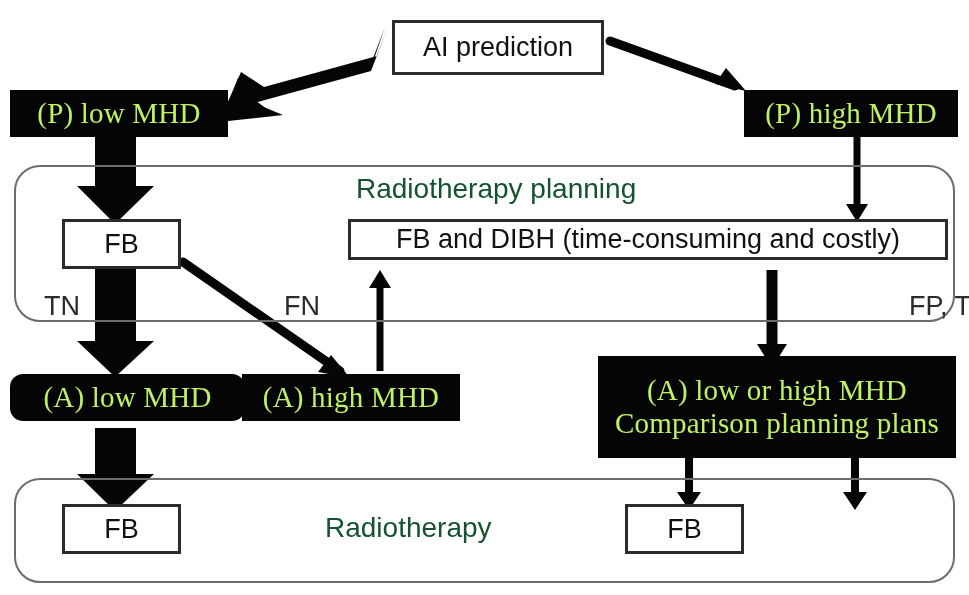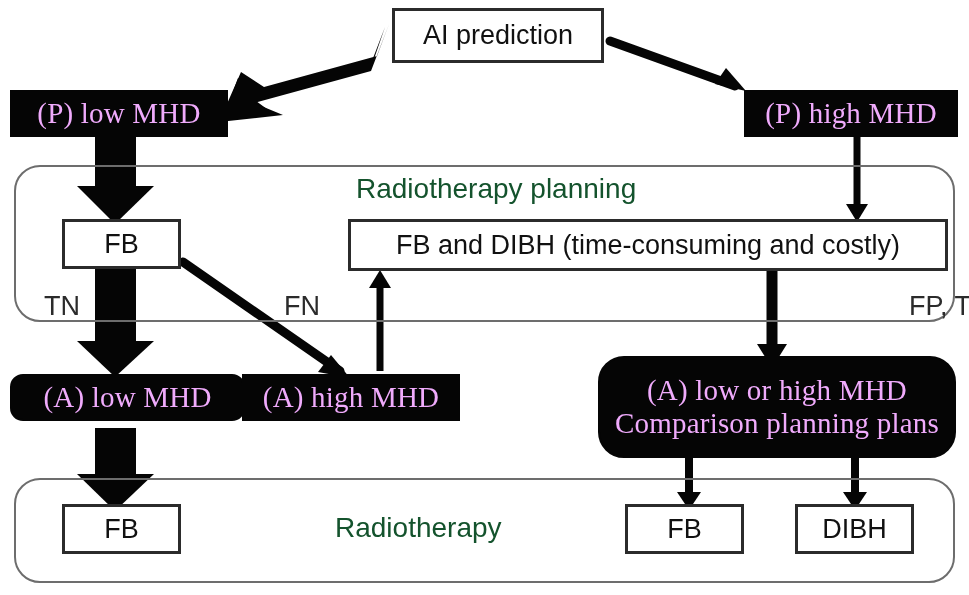--- a/index.html
+++ b/index.html
@@ -38,21 +38,21 @@
     background: #ffffff;
     border: 3px solid #2b2b2b;
     color: #111111;
     font-family: "Liberation Sans", sans-serif;
     font-size: 27px;
   }
   
   .box-black {
     background: #050505;
     border: 2px solid #050505;
-    color: #f0abfc;
+    color: #bef264;
     font-family: "Liberation Serif", serif;
     font-size: 29px;
     letter-spacing: 0.2px;
   }
   .box-black.two-line {
     flex-direction: column;
     line-height: 1.14;
   }
   
   .panel {
@@ -137,44 +137,43 @@
     <g>
       <line x1="855" y1="458" x2="855" y2="495" stroke="#050505" stroke-width="8"></line>
       <polygon fill="#050505" points="843,492 867,492 855,510"></polygon>
     </g>
   </svg>
 
   <div class="panel" style="left:14px; top:165px; width:941px; height:157px;"></div>
   <div class="panel-title" style="left:356px; top:173px;">Radiotherapy planning</div>
 
   <div class="panel" style="left:14px; top:478px; width:941px; height:105px;"></div>
-  <div class="panel-title" style="left:335px; top:512px;">Radiotherapy</div>
+  <div class="panel-title" style="left:325px; top:512px;">Radiotherapy</div>
 
-  <div class="node box-white" style="left:392px; top:8px; width:212px; height:55px;">AI prediction</div>
+  <div class="node box-white" style="left:392px; top:20px; width:212px; height:55px;">AI prediction</div>
 
   <div class="node box-black" style="left:10px; top:90px; width:218px; height:47px;">(P) low MHD</div>
 
   <div class="node box-black" style="left:744px; top:90px; width:214px; height:47px;text-align:right;">(P) high MHD</div>
 
   <div class="node box-white" style="left:62px; top:219px; width:119px; height:50px;">FB</div>
 
-  <div class="node box-white" style="left:348px; top:219px; width:600px; height:52px; font-size:27px;">FB and DIBH (time-consuming and costly)</div>
+  <div class="node box-white" style="left:348px; top:219px; width:600px; height:41px; font-size:27px;">FB and DIBH (time-consuming and costly)</div>
 
   <div class="edge-label" style="left:44px; top:291px;text-align:right;">TN</div>
   <div class="edge-label" style="left:284px; top:291px;">FN</div>
   <div class="edge-label" style="left:885px; top:291px;margin-left:24px;">FP, TP</div>
 
   <div class="node box-black" style="left:10px; top:374px; width:235px; height:47px;border-radius:13px;">(A) low MHD</div>
 
   <div class="node box-black" style="left:242px; top:374px; width:218px; height:47px;">(A) high MHD</div>
 
-  <div class="node box-black two-line" style="left:598px; top:356px; width:358px; height:102px;border-radius:26px;">
+  <div class="node box-black two-line" style="left:598px; top:356px; width:358px; height:102px;">
     <span>(A) low or high MHD</span>
     <span>Comparison planning plans</span>
   </div>
 
   <div class="node box-white" style="left:62px; top:504px; width:119px; height:50px;">FB</div>
 
   <div class="node box-white" style="left:625px; top:504px; width:119px; height:50px;">FB</div>
 
-  <div class="node box-white" style="left:795px; top:504px; width:119px; height:50px;">DIBH</div>
 
 </div>
 
 </body></html>

